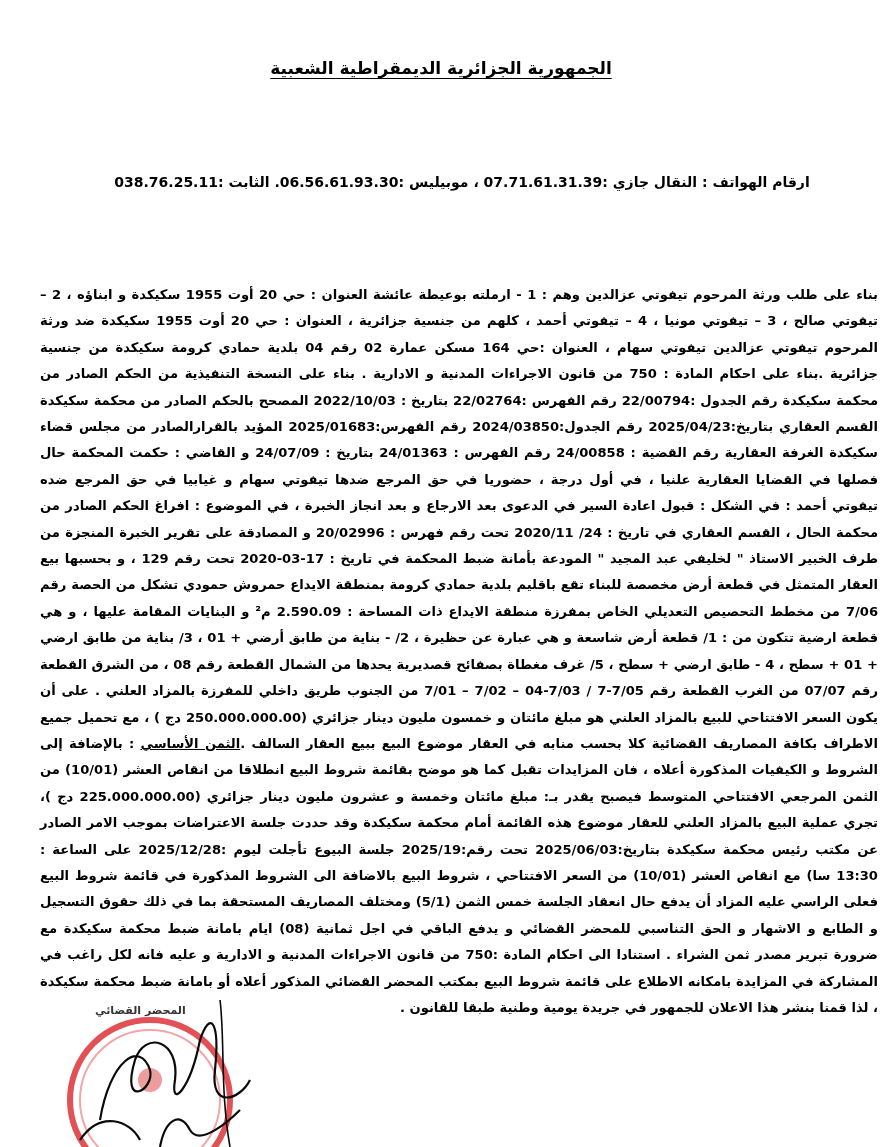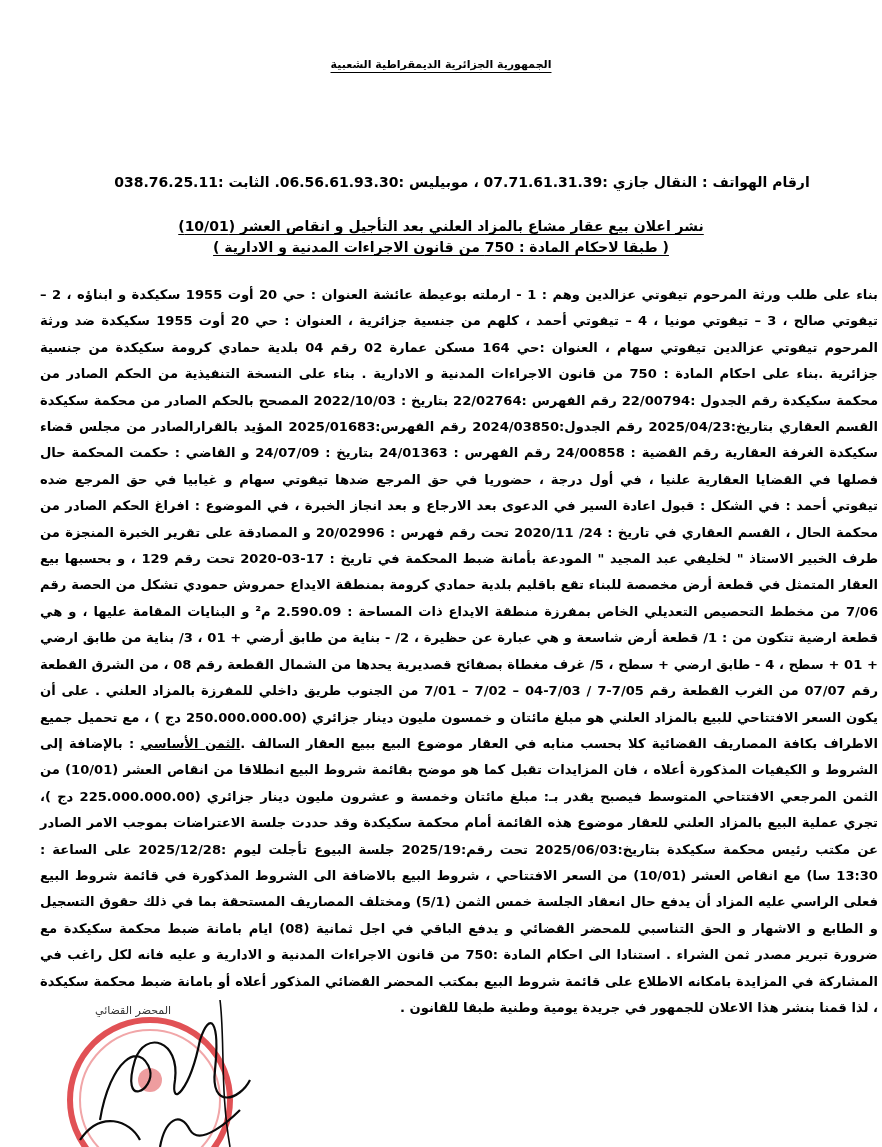--- a/index.html
+++ b/index.html
@@ -1,52 +1,48 @@
 <!DOCTYPE html>
 <html><head>
 <meta charset="utf-8">
 <style>
   html, body { margin:0; padding:0; background:#ffffff; }
   body { width:882px; height:1147px; position:relative; overflow:hidden;
          font-family:"DejaVu Sans", sans-serif; color:#000; }
   .page { position:absolute; left:0; top:0; width:882px; height:1147px; }
   .title { position:absolute; top:58px; left:0; width:882px; text-align:center;
-           font-size:11px; font-weight:bold; direction:rtl; }
+           font-size:17px; font-weight:bold; direction:rtl; }
   .title span { text-decoration:underline; text-underline-offset:4px; }
   .header { position:absolute; top:108px; left:36px; width:826px; direction:rtl;
             text-align:center; font-size:13.4px; font-weight:bold; line-height:27px; }
   .phones { position:absolute; top:174px; left:49px; width:826px; direction:rtl;
             text-align:center; font-size:14px; font-weight:bold; }
   .notice-title { position:absolute; top:216px; left:100px; width:682px; direction:rtl;
             text-align:center; font-size:14px; font-weight:bold; line-height:21px; }
   .notice-title div { text-decoration:underline; text-underline-offset:3px; }
   .body-text { position:absolute; top:282px; left:40px; width:838px; direction:rtl;
             text-align:justify; text-align-last:right; font-size:13.1px; font-weight:bold;
             line-height:26.4px; }
   .body-text .u { text-decoration:underline; }
   .sig { position:absolute; left:40px; top:1000px; width:240px; height:147px; }
-  .stamp-label { position:absolute; left:95px; top:1004px; font-size:11px; font-weight:normal;
+  .stamp-label { position:absolute; left:95px; top:1004px; font-size:11px; font-weight:bold;
                  direction:rtl; color:#333; }
 </style>
 </head>
 <body>
 
 <div class="page">
 
   <div class="title">
     <span>الجمهورية الجزائرية الديمقراطية الشعبية</span>
   </div>
 
 
   <div class="phones">ارقام الهواتف : النقال جازي :07.71.61.31.39 ، موبيليس :06.56.61.93.30. الثابت :038.76.25.11</div>
 
-  <div class="notice-title">
-    <div>نشر اعلان بيع عقار مشاع بالمزاد العلني بعد التأجيل و انقاص العشر (10/01)</div>
-    <div>( طبقا لاحكام المادة : 750 من قانون الاجراءات المدنية و الادارية )</div>
-  </div>
 
   <div class="body-text"><span>بناء على طلب ورثة المرحوم تيفوتي عزالدين وهم : 1 - ارملته بوعيطة عائشة العنوان : حي 20 أوت 1955 سكيكدة و ابناؤه ، 2 – تيفوتي صالح ، 3 – تيفوتي مونيا ، 4 – تيفوتي أحمد ، كلهم من جنسية جزائرية ، العنوان : حي 20 أوت 1955 سكيكدة ضد ورثة المرحوم تيفوتي عزالدين تيفوتي سهام ، العنوان :حي 164 مسكن عمارة 02 رقم 04 بلدية حمادي كرومة سكيكدة من جنسية جزائرية .بناء على احكام المادة : 750 من قانون الاجراءات المدنية و الادارية . بناء على النسخة التنفيذية من الحكم الصادر من محكمة سكيكدة رقم الجدول :22/00794 رقم الفهرس :22/02764 بتاريخ : 2022/10/03 المصحح بالحكم الصادر من محكمة سكيكدة القسم العقاري بتاريخ:2025/04/23 رقم الجدول:2024/03850 رقم الفهرس:2025/01683 المؤيد بالقرارالصادر من مجلس قضاء سكيكدة الغرفة العقارية رقم القضية : 24/00858 رقم الفهرس : 24/01363 بتاريخ : 24/07/09 و القاضي : حكمت المحكمة حال فصلها في القضايا العقارية علنيا ، في أول درجة ، حضوريا في حق المرجع ضدها تيفوتي سهام و غيابيا في حق المرجع ضده تيفوتي أحمد : في الشكل : قبول اعادة السير في الدعوى بعد الارجاع و بعد انجاز الخبرة ، في الموضوع : افراغ الحكم الصادر من محكمة الحال ، القسم العقاري في تاريخ : 24/ 2020/11 تحت رقم فهرس : 20/02996 و المصادقة على تقرير الخبرة المنجزة من طرف الخبير الاستاذ " لخليفي عبد المجيد " المودعة بأمانة ضبط المحكمة في تاريخ : 17-03-2020 تحت رقم 129 ، و بحسبها بيع العقار المتمثل في قطعة أرض مخصصة للبناء تقع باقليم بلدية حمادي كرومة بمنطقة الايداع حمروش حمودي تشكل من الحصة رقم 7/06 من مخطط التحصيص التعديلي الخاص بمفرزة منطقة الايداع ذات المساحة : 2.590.09 م² و البنايات المقامة عليها ، و هي قطعة ارضية تتكون من : 1/ قطعة أرض شاسعة و هي عبارة عن حظيرة ، 2/ - بناية من طابق أرضي + 01 ، 3/ بناية من طابق ارضي + 01 + سطح ، 4 - طابق ارضي + سطح ، 5/ غرف مغطاة بصفائح قصديرية يحدها من الشمال القطعة رقم 08 ، من الشرق القطعة رقم 07/07 من الغرب القطعة رقم 7/05-7 / 7/03-04 – 7/02 – 7/01 من الجنوب طريق داخلي للمفرزة بالمزاد العلني . على أن يكون السعر الافتتاحي للبيع بالمزاد العلني هو مبلغ مائتان و خمسون مليون دينار جزائري (250.000.000.00 دج ) ، مع تحميل جميع الاطراف بكافة المصاريف القضائية كلا بحسب منابه في العقار موضوع البيع ببيع العقار السالف .</span><span class="u">الثمن الأساسي</span><span> : بالإضافة إلى الشروط و الكيفيات المذكورة أعلاه ، فان المزايدات تقبل كما هو موضح بقائمة شروط البيع انطلاقا من انقاص العشر (10/01) من الثمن المرجعي الافتتاحي المتوسط فيصبح يقدر بـ: مبلغ مائتان وخمسة و عشرون مليون دينار جزائري (225.000.000.00 دج )، تجري عملية البيع بالمزاد العلني للعقار موضوع هذه القائمة أمام محكمة سكيكدة وقد حددت جلسة الاعتراضات بموجب الامر الصادر عن مكتب رئيس محكمة سكيكدة بتاريخ:2025/06/03 تحت رقم:2025/19 جلسة البيوع تأجلت ليوم :2025/12/28 على الساعة : 13:30 سا) مع انقاص العشر (10/01) من السعر الافتتاحي ، شروط البيع بالاضافة الى الشروط المذكورة في قائمة شروط البيع فعلى الراسي عليه المزاد أن يدفع حال انعقاد الجلسة خمس الثمن (5/1) ومختلف المصاريف المستحقة بما في ذلك حقوق التسجيل و الطابع و الاشهار و الحق التناسبي للمحضر القضائي و يدفع الباقي في اجل ثمانية (08) ايام بامانة ضبط محكمة سكيكدة مع ضرورة تبرير مصدر ثمن الشراء . استنادا الى احكام المادة :750 من قانون الاجراءات المدنية و الادارية و عليه فانه لكل راغب في المشاركة في المزايدة بامكانه الاطلاع على قائمة شروط البيع بمكتب المحضر القضائي المذكور أعلاه أو بامانة ضبط محكمة سكيكدة ، لذا قمنا بنشر هذا الاعلان للجمهور في جريدة يومية وطنية طبقا للقانون .</span></div>
 
   <svg class="sig" viewBox="0 0 240 147">
     <circle cx="110" cy="100" r="80" fill="none" stroke="#d9262b" stroke-width="6" opacity="0.8"></circle>
     <circle cx="110" cy="100" r="70" fill="none" stroke="#e86a6e" stroke-width="2" opacity="0.6"></circle>
     <circle cx="110" cy="80" r="12" fill="#d9262b" opacity="0.45"></circle>
     <path d="M60 120 C70 60, 100 40, 110 70 C115 90, 80 110, 95 60 C105 30, 140 40, 135 80 C130 110, 150 90, 160 40 C170 10, 180 20, 175 70 C170 110, 200 100, 210 80" fill="none" stroke="#0a0a0a" stroke-width="2.2"></path>
     <path d="M40 140 C60 110, 90 120, 100 140 M120 147 C125 120, 140 110, 150 130 C160 147, 190 120, 200 110" fill="none" stroke="#0a0a0a" stroke-width="2.2"></path>
     <path d="M180 0 C185 40, 180 90, 190 147" fill="none" stroke="#0a0a0a" stroke-width="1.6"></path>

